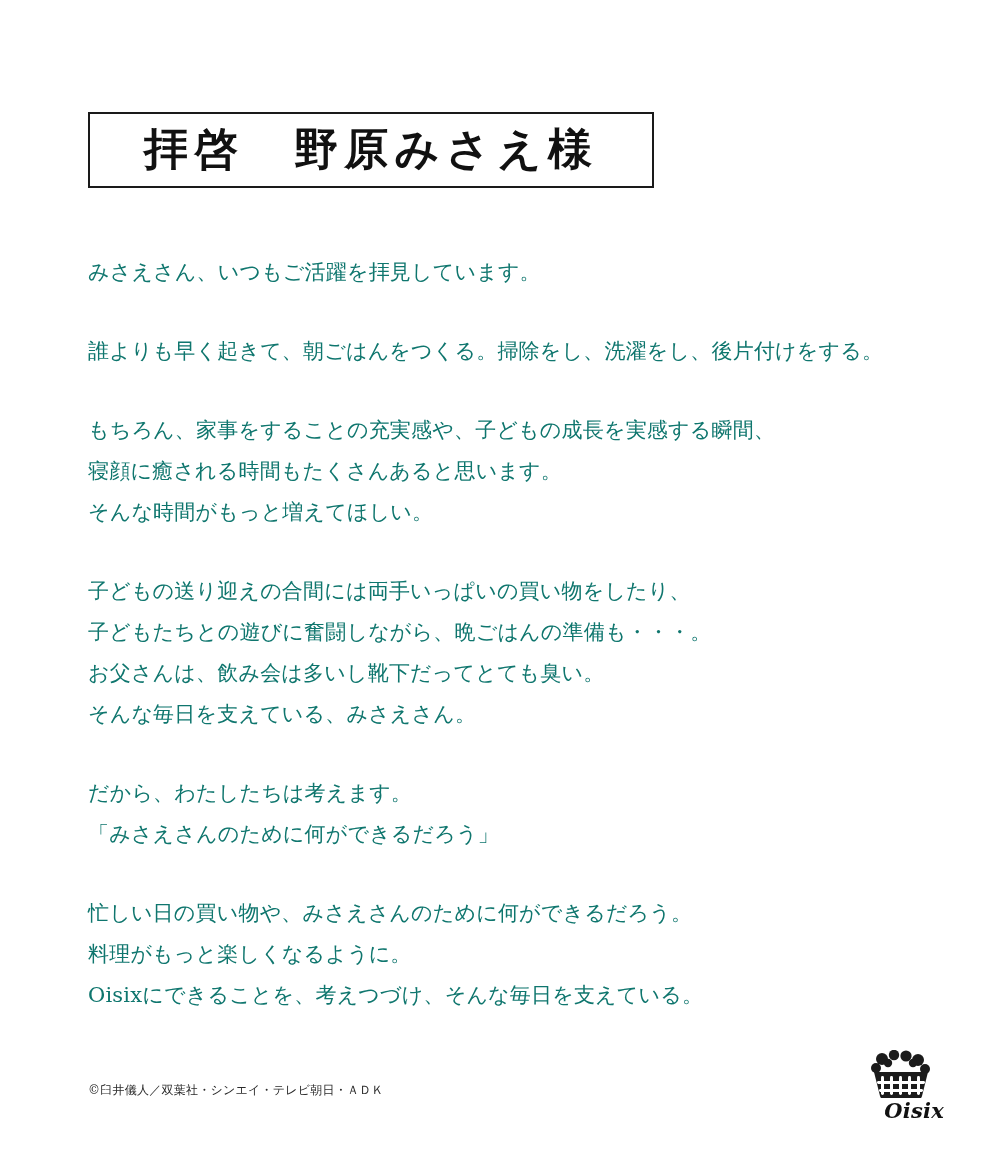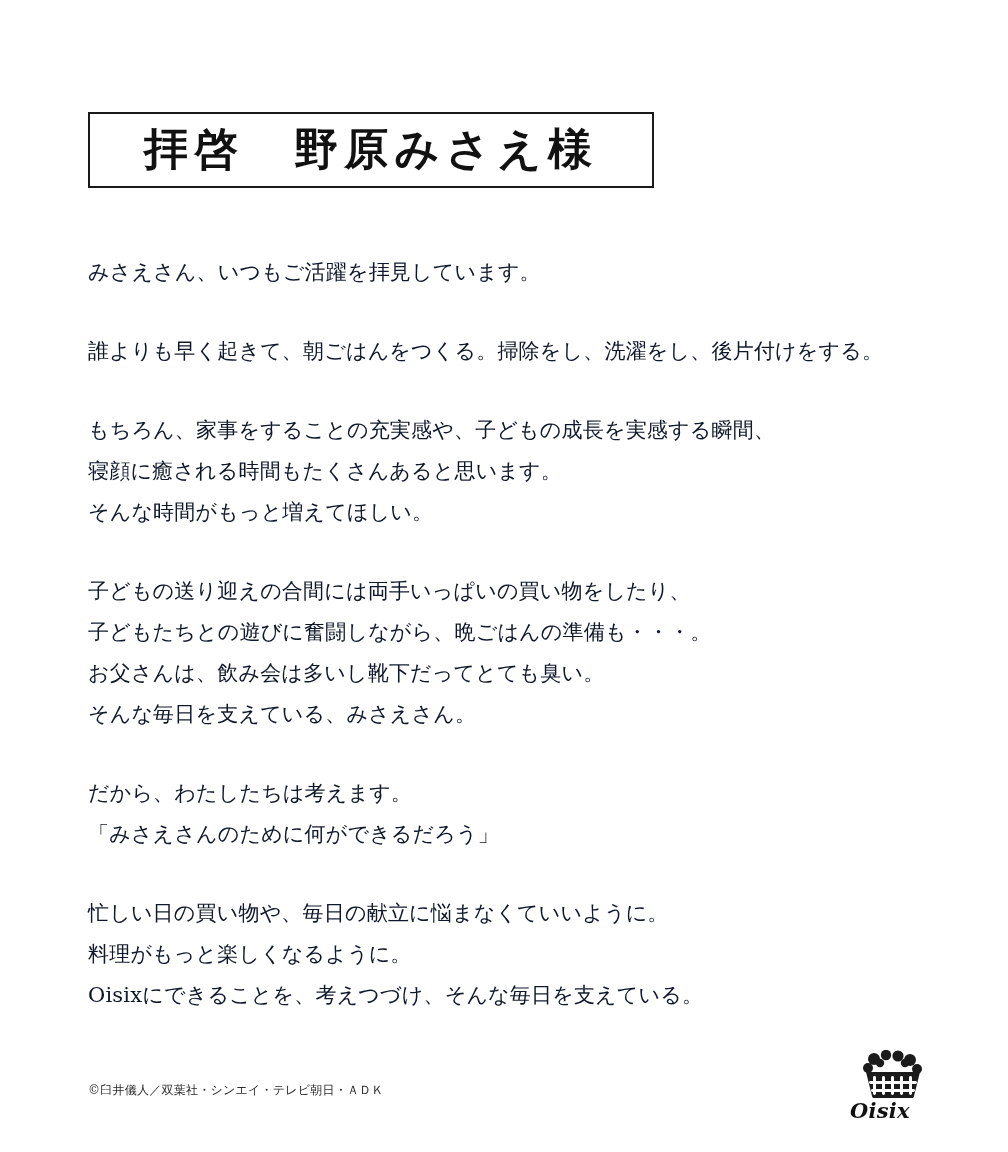--- a/index.html
+++ b/index.html
@@ -53,43 +53,43 @@
     width: 820px;
   }
   .para {
     margin: 0 0 38px 0;
   }
   .para:last-child { margin-bottom: 0; }
   .line {
     font-size: 21px;
     line-height: 41px;
     letter-spacing: 0.01em;
-    color: #0f172a;
+    color: #0f766e;
     white-space: pre;
   }
 
   
   .credit {
     position: absolute;
     left: 88px;
     top: 1082px;
     font-size: 12px;
     letter-spacing: 0.02em;
     color: #2b2b2b;
     white-space: pre;
   }
 
   
   .logo {
     position: absolute;
-    right: 72px;
+    right: 64px;
     top: 1050px;
     width: 86px;
     height: 78px;
-    text-align: left;
+    text-align: right;
   }
   .logo-mark {
     width: 66px;
     height: 48px;
     margin: 0 auto;
     position: relative;
   }
   .logo-wordmark {
     font-family: "DejaVu Serif", "Liberation Serif", serif;
     font-style: italic;
@@ -132,21 +132,21 @@
       <div class="line">お父さんは、飲み会は多いし靴下だってとても臭い。</div>
       <div class="line">そんな毎日を支えている、みさえさん。</div>
     </div>
 
     <div class="para">
       <div class="line">だから、わたしたちは考えます。</div>
       <div class="line">「みさえさんのために何ができるだろう」</div>
     </div>
 
     <div class="para">
-      <div class="line">忙しい日の買い物や、毎日の献立に悩まなくていいように。</div>
+      <div class="line">忙しい日の買い物や、みさえさんのために何ができるだろう。</div>
       <div class="line">料理がもっと楽しくなるように。</div>
       <div class="line">Oisixにできることを、考えつづけ、そんな毎日を支えている。</div>
     </div>
 
   </div>
 
   <div class="credit">©臼井儀人／双葉社・シンエイ・テレビ朝日・ＡＤＫ</div>
 
   <div class="logo">
     <div class="logo-mark">

